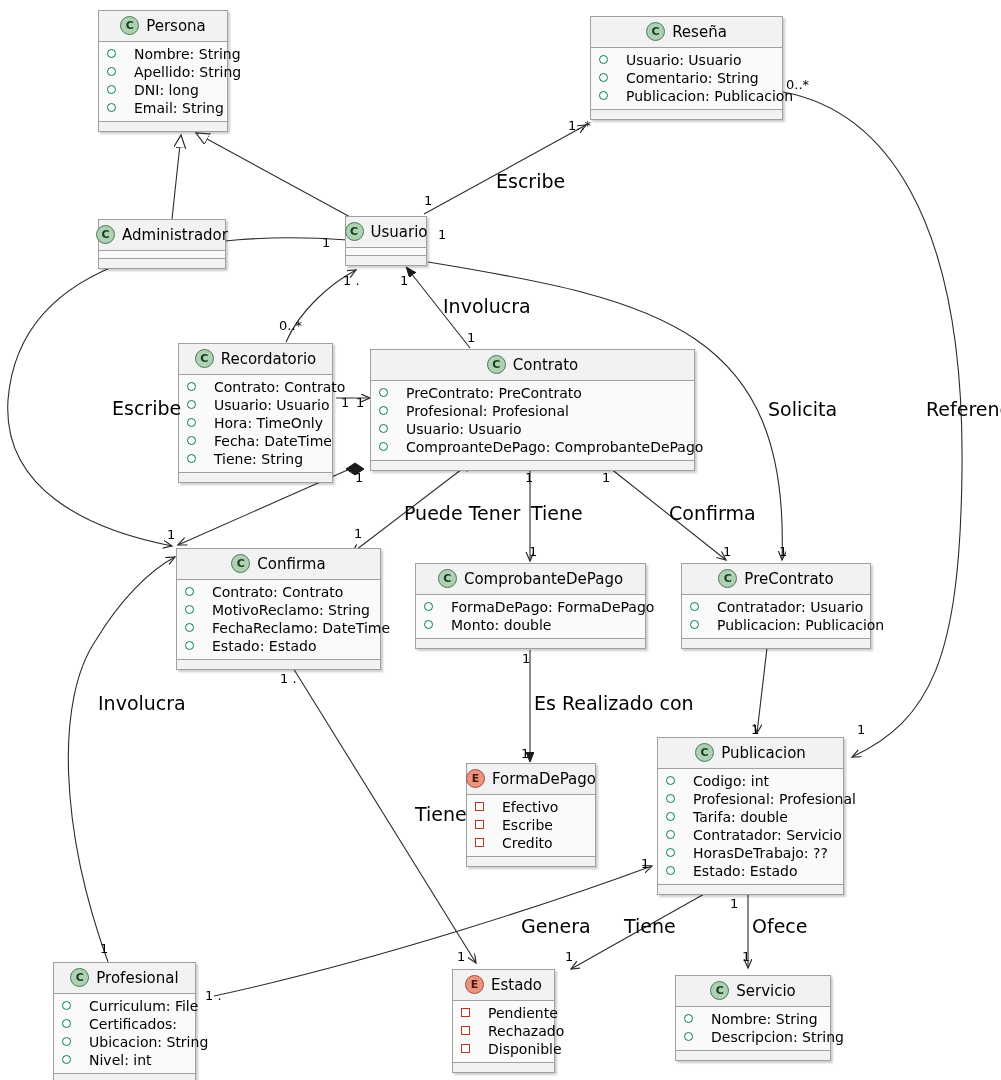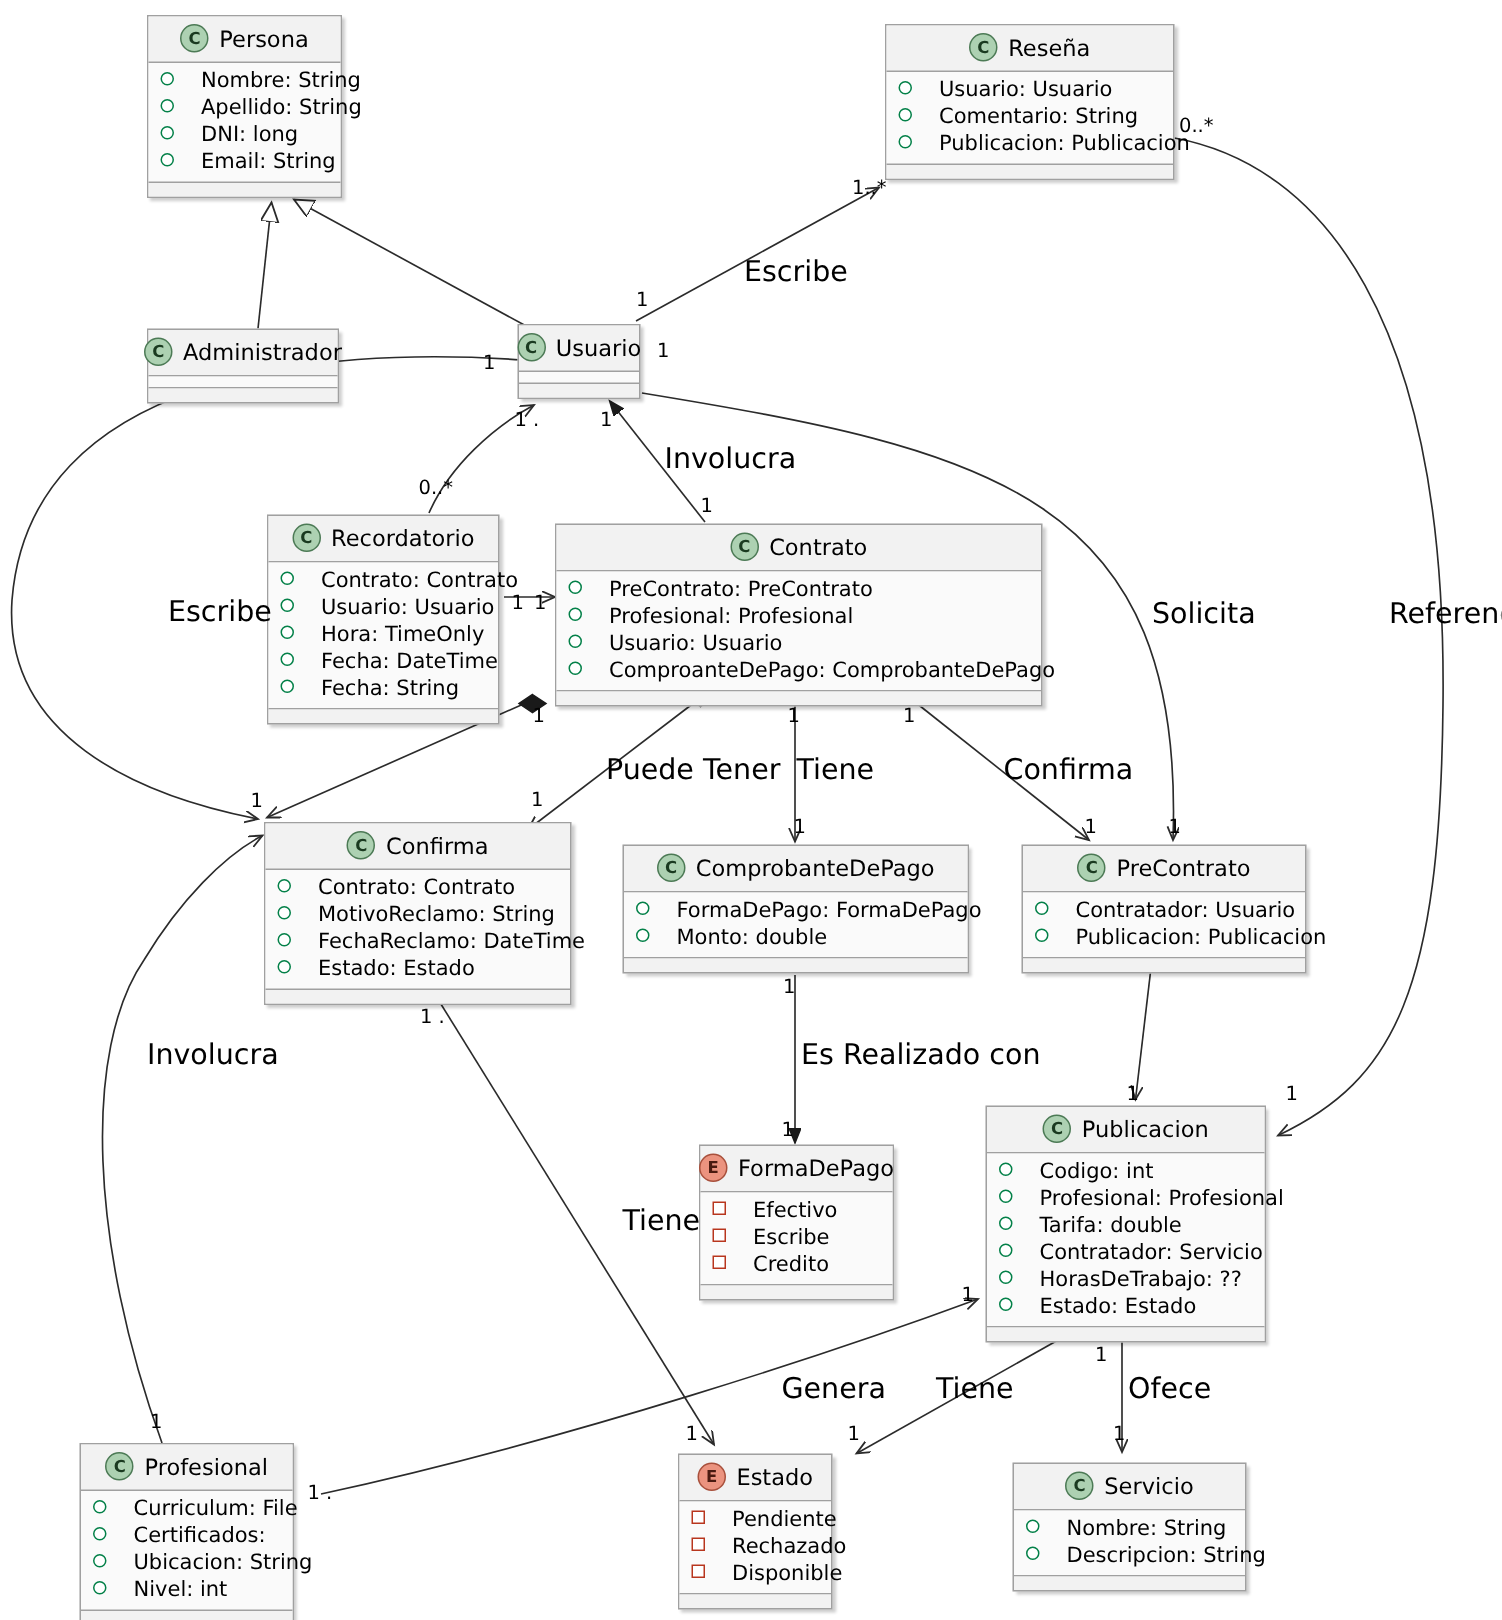--- a/index.html
+++ b/index.html
@@ -181,21 +181,21 @@
       <div class="attr">
         <span class="bullet bullet-attr"></span>
         <span>Hora: TimeOnly</span>
       </div>
       <div class="attr">
         <span class="bullet bullet-attr"></span>
         <span>Fecha: DateTime</span>
       </div>
       <div class="attr">
         <span class="bullet bullet-attr"></span>
-        <span>Fecha: String</span>
+        <span>Tiene: String</span>
       </div>
     </div>
     <div class="node-foot"></div>
   </div>
 
   <div class="node" style="left:370px;top:349px;width:325px;">
     <div class="node-title">
       <span class="badge badge-c">C</span>
       <span>Contrato</span>
     </div>

